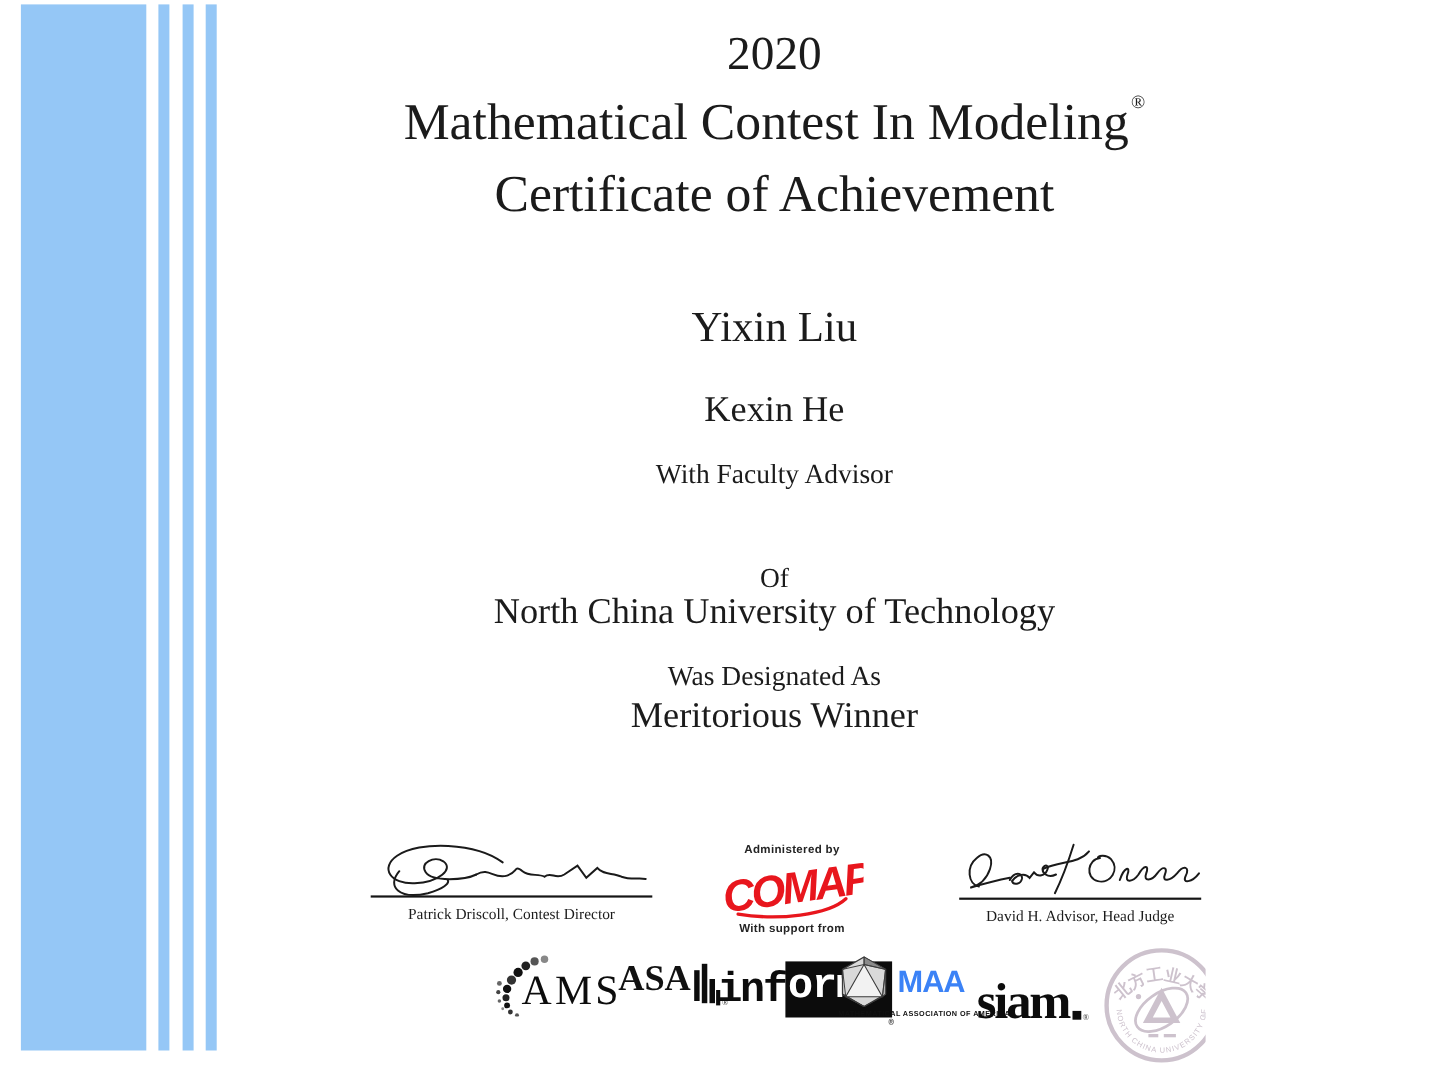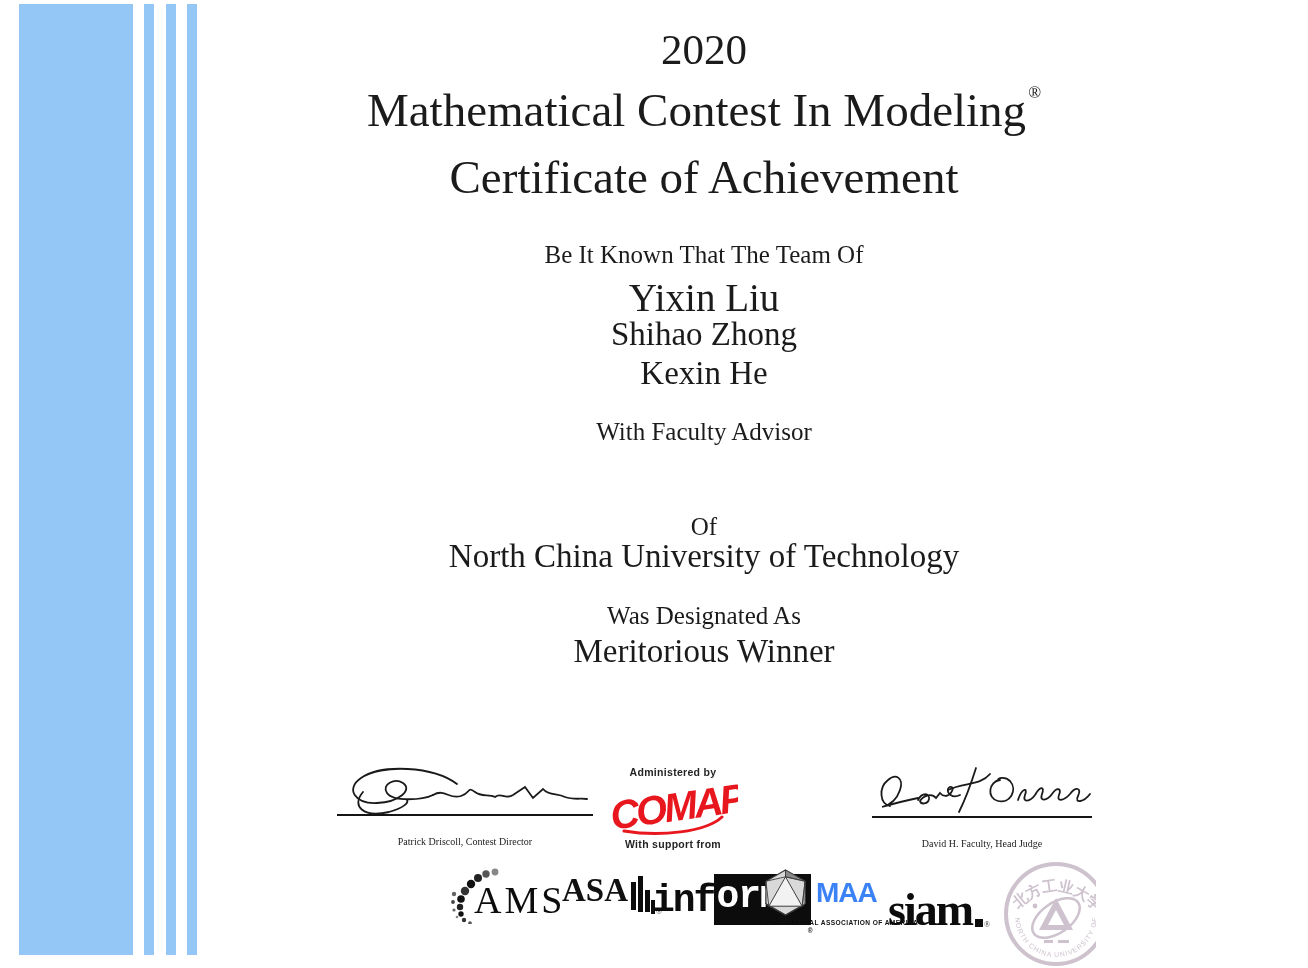--- a/index.html
+++ b/index.html
@@ -29,23 +29,23 @@
   .of-label{top:513px;font-size:25px;}
   .institution{top:538px;font-size:33px;}
   .designation-intro{top:602px;}
   .designation{top:633px;font-size:33px;}
   
   .sig{position:absolute;text-align:center;}
   .sig-left{left:337px;top:762px;width:256px;}
   .sig-right{left:872px;top:760px;width:220px;}
   .sig svg{display:block;margin:0 auto;}
   .sig-line{border-top:2px solid #151515;margin-top:-2px;}
-  .sig-label{font-size:10px;margin-top:20px;color:#1b1b1b;}
-  
-  .admin{position:absolute;left:593px;top:766px;width:160px;text-align:center;
+  .sig-label{font-size:14px;margin-top:8px;color:#1b1b1b;}
+  
+  .admin{position:absolute;left:640px;top:766px;width:160px;text-align:center;
          font-family:"Liberation Sans",sans-serif;color:#242424;}
   .admin-caption{font-size:10.5px;font-weight:bold;letter-spacing:.3px;}
   .comap-svg{display:block;margin:1px auto 0;}
   .admin .bottom{margin-top:1px;}
   
   .sponsor{position:absolute;color:#111;}
   .ams{left:448px;top:866px;}
   .asa{left:562px;top:874px;display:flex;align-items:flex-start;}
   .asa-text{font-family:"Liberation Serif",serif;font-weight:bold;font-size:33px;line-height:1;letter-spacing:0;}
   .asa-bars{margin:2px 0 0 3px;}
@@ -77,23 +77,21 @@
 
   <div class="vbar wide"></div>
   <div class="vbar s1"></div>
   <div class="vbar s2"></div>
   <div class="vbar s3"></div>
 
   <div class="cline year">2020</div>
   <div class="cline subtitle">Certificate of Achievement</div>
   <div class="cline title"><span>Mathematical Contest In Modeling</span><span class="reg">®</span></div>
 
-  <div class="cline small-line team-intro">Be It Known That The Team Of</div>
   <div class="cline member-0">Yixin Liu</div>
-  <div class="cline member-1">Shihao Zhong</div>
   <div class="cline member-2">Kexin He</div>
 
   <div class="cline small-line advisor-intro">With Faculty Advisor</div>
 
   <div class="cline of-label">Of</div>
   <div class="cline institution">North China University of Technology</div>
 
   <div class="cline small-line designation-intro">Was Designated As</div>
   <div class="cline designation">Meritorious Winner</div>
 
@@ -123,21 +121,21 @@
       <g fill="none" stroke="#1a1a1a" stroke-width="1.8" stroke-linecap="round">
         <path d="M18,46 C8,44 6,28 16,20 C24,13 32,18 28,30 C25,39 18,45 10,47 C24,43 36,40 46,38"></path>
         <path d="M46,40 C50,32 58,33 57,39 C56,44 49,45 48,41 C52,35 60,33 64,38 L68,33 C72,38 78,36 80,31 C82,27 78,25 76,29 C75,33 80,39 88,35"></path>
         <path d="M104,8 C99,24 93,40 87,52"></path>
         <path d="M76,30 C92,22 108,26 118,14"></path>
         <path d="M128,20 C117,21 114,38 126,41 C138,44 146,30 138,21 C133,16 126,18 126,20"></path>
         <path d="M146,40 C150,28 156,27 153,35 C150,43 158,42 163,35 C168,26 173,26 170,34 C167,42 175,41 180,34 C185,27 190,28 187,35 C184,42 192,41 198,34 C204,26 210,28 206,36 C202,44 212,42 218,34"></path>
       </g>
     </svg>
     <div class="sig-line"></div>
-    <div class="sig-label">David H. Faculty, Head Judge</div>
+    <div class="sig-label">David H. Advisor, Head Judge</div>
   </div>
 
   <div class="sponsor ams">
     <svg width="112" height="58" viewBox="0 0 112 58">
       <g>
         <circle cx="47" cy="6" r="3.4" fill="#888"></circle>
           <circle cx="38" cy="8" r="3.7" fill="#555"></circle>
         <circle cx="30" cy="12" r="4" fill="#222"></circle>
           <circle cx="23" cy="18" r="4.2" fill="#111"></circle>
         <circle cx="17" cy="25" r="4.2" fill="#333"></circle>

